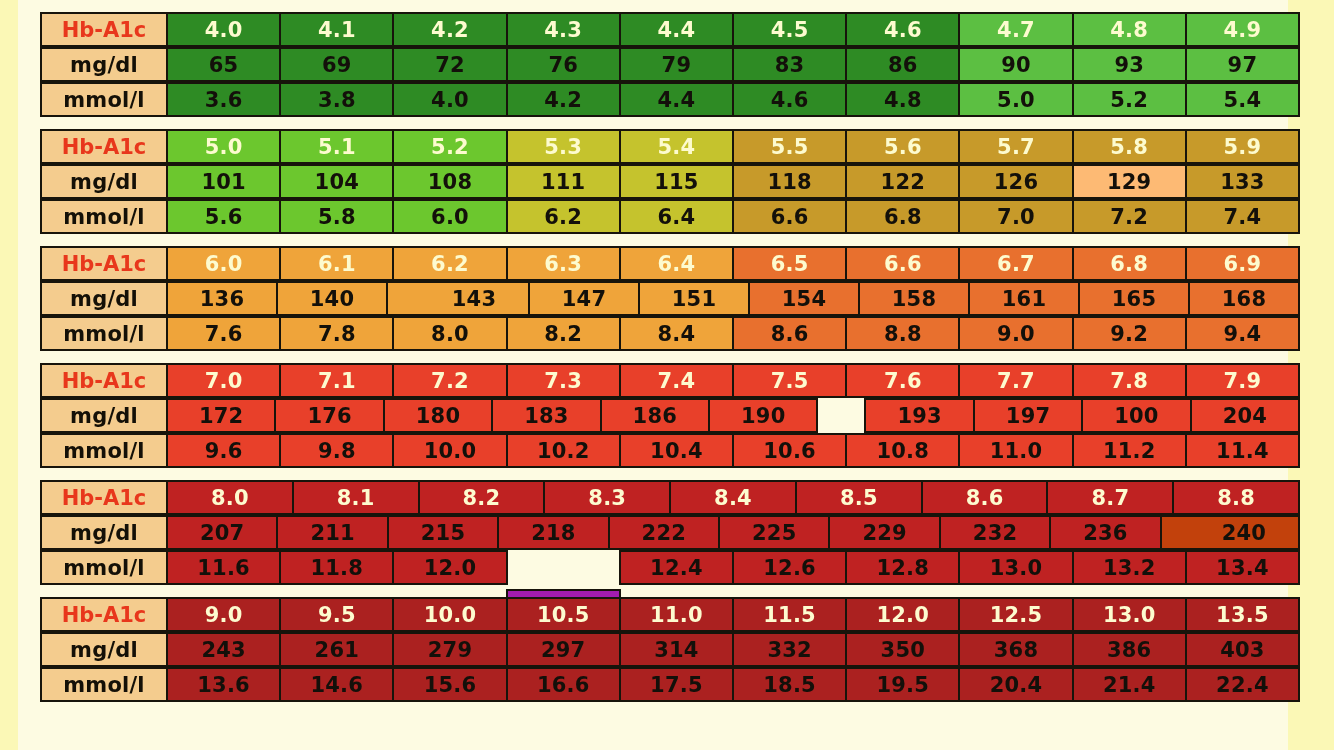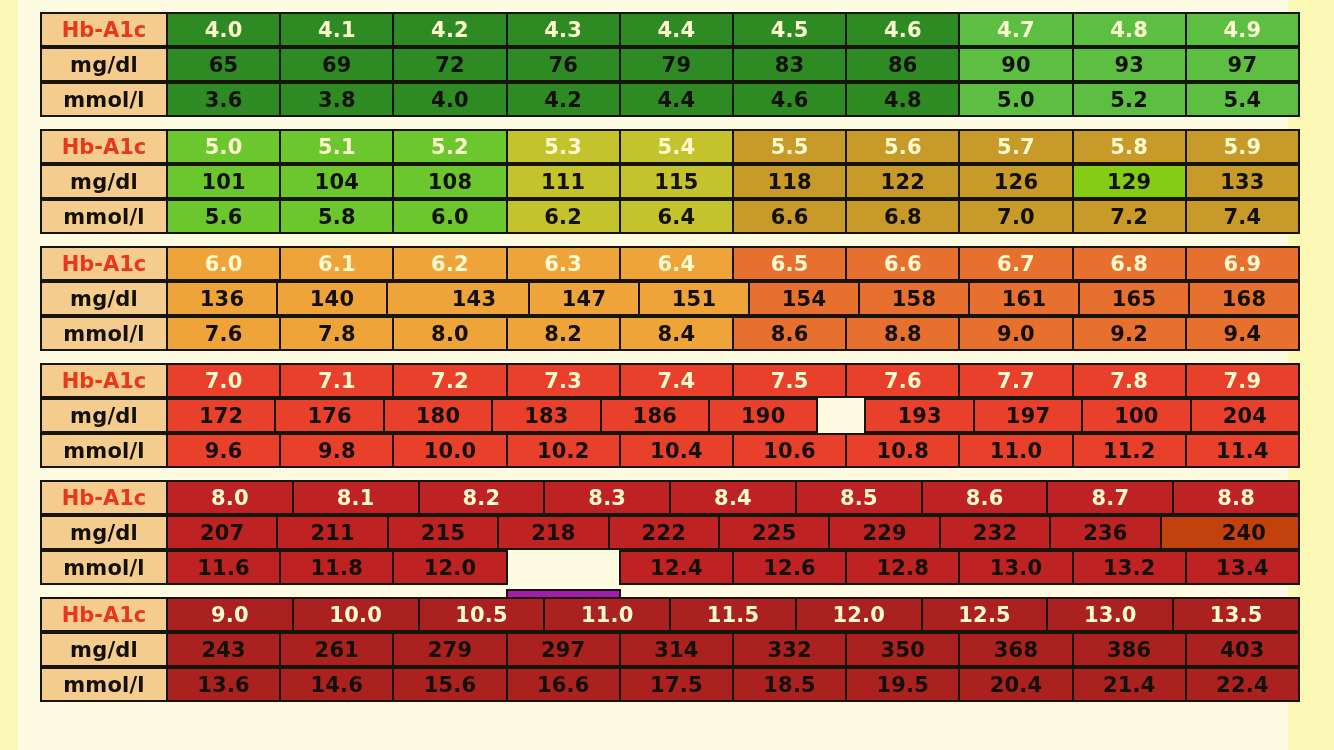--- a/index.html
+++ b/index.html
@@ -162,21 +162,21 @@
           <div class="row unit-row">
             <div class="cell label ">mg/dl</div>
             <div class="cell val" style="background: rgb(108, 199, 46);">101</div>
             <div class="cell val" style="background: rgb(108, 199, 46);">104</div>
             <div class="cell val" style="background: rgb(108, 199, 46);">108</div>
             <div class="cell val" style="background: rgb(197, 195, 45);">111</div>
             <div class="cell val" style="background: rgb(197, 195, 45);">115</div>
             <div class="cell val" style="background: rgb(199, 154, 42);">118</div>
             <div class="cell val" style="background: rgb(199, 154, 42);">122</div>
             <div class="cell val" style="background: rgb(199, 154, 42);">126</div>
-            <div class="cell val" style="background: #84cc16;">129</div>
+            <div class="cell val" style="background: #fdba74;">129</div>
             <div class="cell val" style="background: rgb(199, 154, 42);">133</div>
           </div>
           <div class="row unit-row">
             <div class="cell label ">mmol/l</div>
             <div class="cell val" style="background: rgb(108, 199, 46);">5.6</div>
             <div class="cell val" style="background: rgb(108, 199, 46);">5.8</div>
             <div class="cell val" style="background: rgb(108, 199, 46);">6.0</div>
             <div class="cell val" style="background: rgb(197, 195, 45);">6.2</div>
             <div class="cell val" style="background: rgb(197, 195, 45);">6.4</div>
             <div class="cell val" style="background: rgb(199, 154, 42);">6.6</div>
@@ -305,20 +305,21 @@
             <div class="cell val" style="background: rgb(191, 34, 34);">12.8</div>
             <div class="cell val" style="background: rgb(191, 34, 34);">13.0</div>
             <div class="cell val" style="background: rgb(191, 34, 34);">13.2</div>
             <div class="cell val" style="background: rgb(191, 34, 34);">13.4</div>
           </div>
         </div>
         <div class="block">
           <div class="row a1c-row">
             <div class="cell label a1c">Hb-A1c</div>
             <div class="cell val" style="background: rgb(171, 33, 32);">9.0</div>
+            <div class="cell val" style="background: rgb(171, 33, 32);">9.5</div>
             <div class="cell val" style="background: rgb(171, 33, 32);">10.0</div>
             <div class="cell val" style="background: rgb(171, 33, 32);">10.5</div>
             <div class="cell val" style="background: rgb(171, 33, 32);">11.0</div>
             <div class="cell val" style="background: rgb(171, 33, 32);">11.5</div>
             <div class="cell val" style="background: rgb(171, 33, 32);">12.0</div>
             <div class="cell val" style="background: rgb(171, 33, 32);">12.5</div>
             <div class="cell val" style="background: rgb(171, 33, 32);">13.0</div>
             <div class="cell val" style="background: rgb(171, 33, 32);">13.5</div>
           </div>
           <div class="row unit-row">

